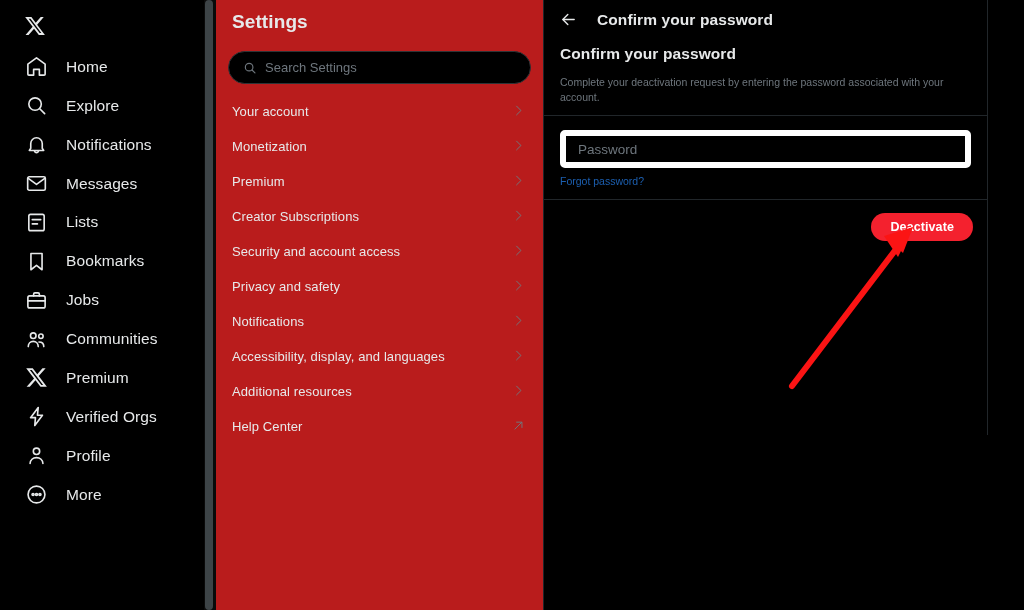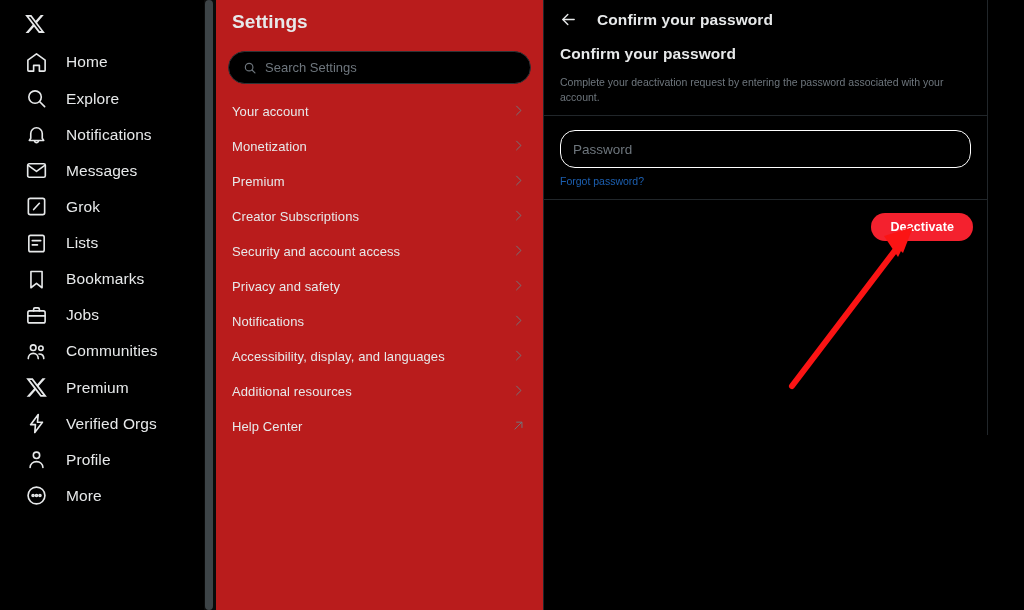--- a/index.html
+++ b/index.html
@@ -83,21 +83,21 @@
   .section-head { padding:6px 16px 0 16px; }
   .section-title { font-size:15.5px; font-weight:bold; color:#e7e9ea; letter-spacing:.1px; }
   .section-desc {
     font-size:10.5px; color:#6e767d; line-height:1.45;
     padding:12px 16px 10px 16px;
   }
   .divider { height:1px; background:#21262a; width:100%; }
 
   .pw-block { padding:14px 16px 10px 16px; }
   .pw-input {
-    height:38px; border:1px solid #ffffff; border-radius:15px;
+    height:38px; border:6px solid #ffffff; border-radius:5px;
     background:#000; display:flex; align-items:center; padding:0 12px;
     cursor:text;
   }
   .pw-ph { font-size:13.5px; color:#6e767d; }
   .forgot { font-size:10.5px; color:#1c5fb0; margin-top:7px; display:inline-block; cursor:pointer; }
 
   .action-row { padding:13px 14px 0 0; display:flex; justify-content:flex-end; }
   .deactivate-btn {
     background:#f4212e; color:#fff;
     font-size:12.5px; font-weight:bold;
@@ -149,29 +149,20 @@
       <span class="nav-label">Notifications</span>
     </div>
     <div class="nav-item">
       <span class="ic">
           <svg viewBox="0 0 24 24">
             <rect x="2.8" y="5" width="18.4" height="14" rx="1.6"></rect>
             <path d="M3.4 6.6 12 13l8.6-6.4"></path>
           </svg>
         </span>
       <span class="nav-label">Messages</span>
-    </div>
-    <div class="nav-item">
-      <span class="ic">
-          <svg viewBox="0 0 24 24">
-            <rect x="3.5" y="3.5" width="17" height="17" rx="2"></rect>
-            <line x1="9" y1="15.2" x2="15" y2="8.6"></line>
-          </svg>
-        </span>
-      <span class="nav-label">Grok</span>
     </div>
     <div class="nav-item">
       <span class="ic">
           <svg viewBox="0 0 24 24">
             <rect x="4" y="3.5" width="16" height="17" rx="1.8"></rect>
             <line x1="7.6" y1="9" x2="16.4" y2="9"></line>
             <line x1="7.6" y1="13.5" x2="13" y2="13.5"></line>
           </svg>
         </span>
       <span class="nav-label">Lists</span>

